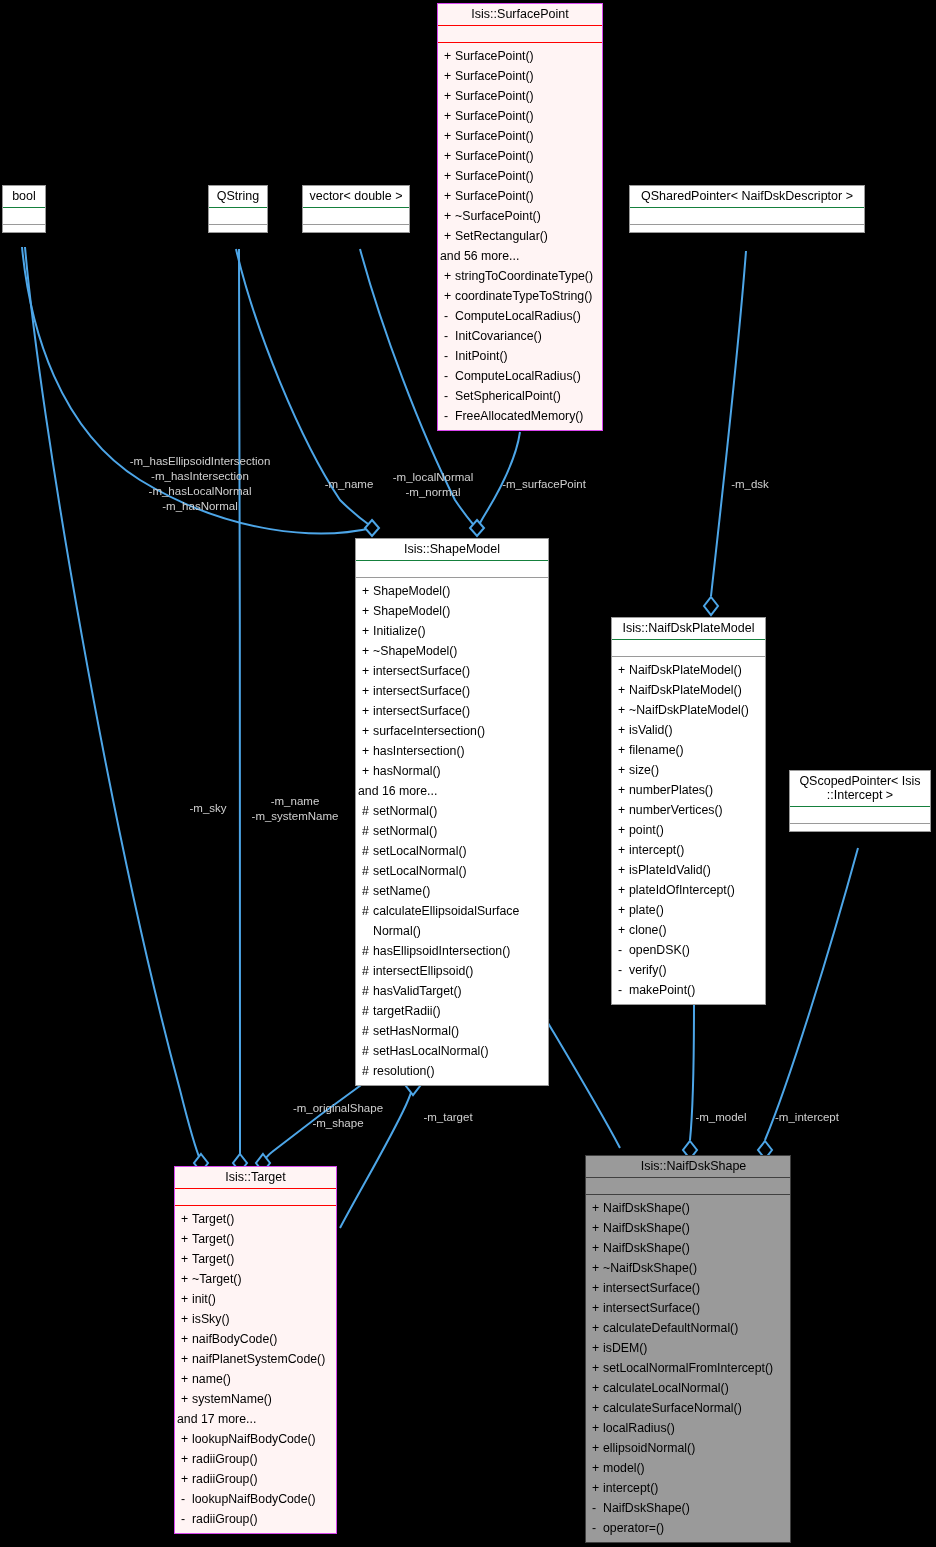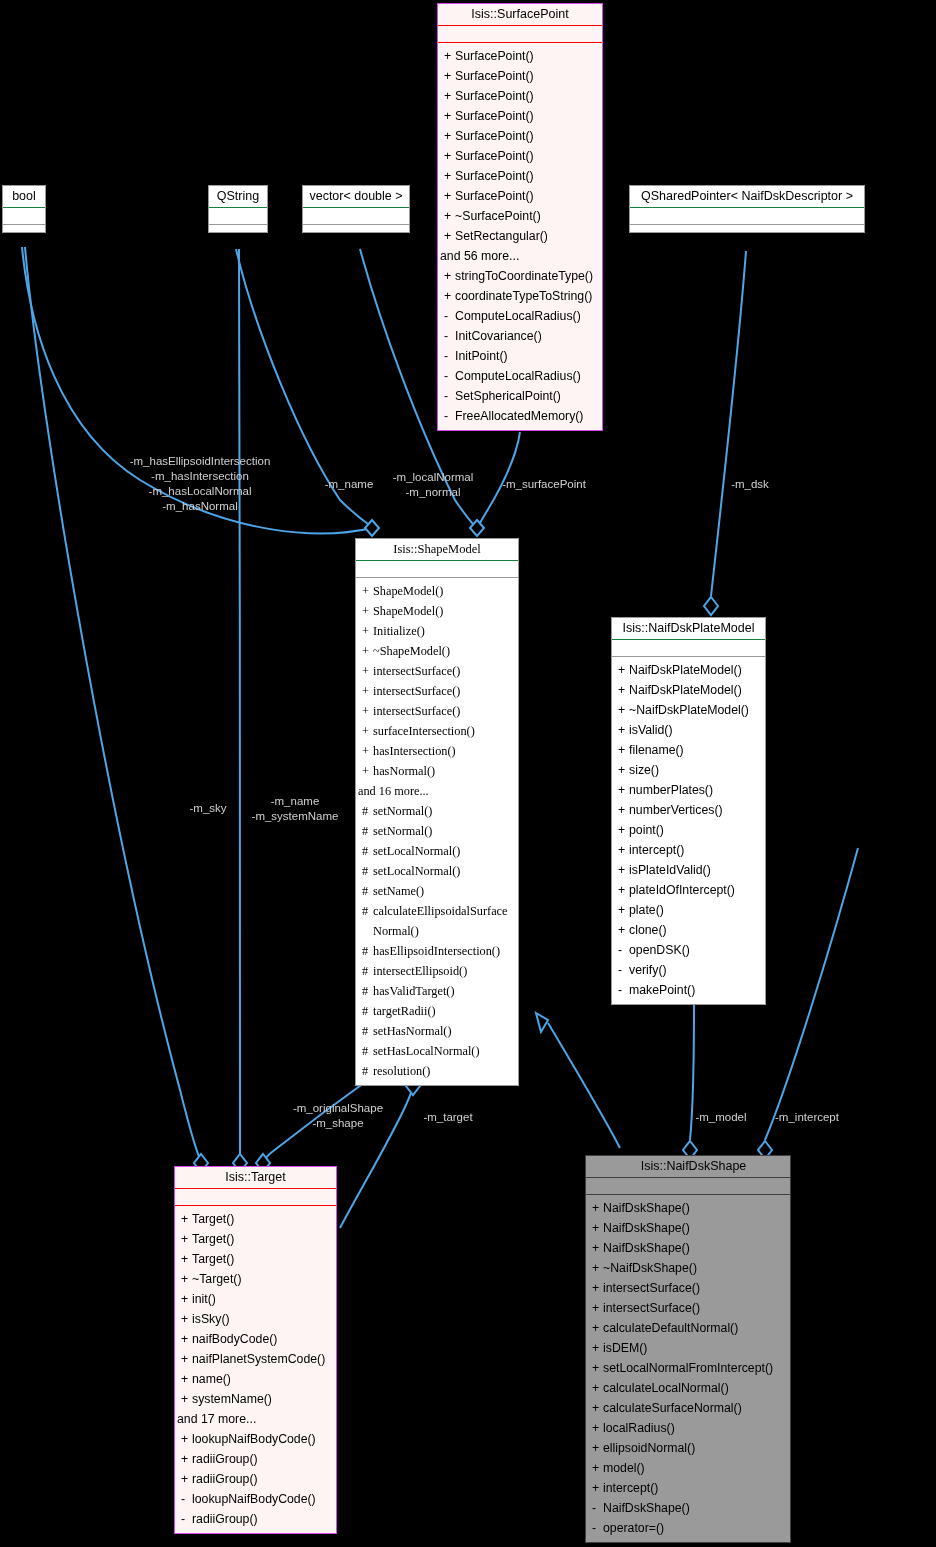--- a/index.html
+++ b/index.html
@@ -156,20 +156,26 @@
     <div class="node-attrs"></div>
     <div class="node-ops"></div>
   </div>
 
   <div class="node" style="left:629px; top:185px; width:236px;">
     <div class="node-title">QSharedPointer&lt; NaifDskDescriptor &gt;</div>
     <div class="node-attrs"></div>
     <div class="node-ops"></div>
   </div>
 
+  <div class="node" style="left:789px; top:770px; width:142px;">
+    <div class="node-title">QScopedPointer&lt; Isis
+::Intercept &gt;</div>
+    <div class="node-attrs"></div>
+    <div class="node-ops"></div>
+  </div>
 
   <div class="node highlight" style="left:437px; top:3px; width:166px;">
     <div class="node-title">Isis::SurfacePoint</div>
     <div class="node-attrs"></div>
     <div class="node-ops">
         <div class="op">
           <span class="vis">+</span>
           <span class="opname">SurfacePoint()</span>
         </div>
         <div class="op">
@@ -239,21 +245,21 @@
           <span class="vis">-</span>
           <span class="opname">SetSphericalPoint()</span>
         </div>
         <div class="op">
           <span class="vis">-</span>
           <span class="opname">FreeAllocatedMemory()</span>
         </div>
       </div>
   </div>
 
-  <div class="node" style="left:355px; top:538px; width:164px;font-family:Liberation Serif, serif;">
+  <div class="node" style="left:355px; top:538px; width:194px;">
     <div class="node-title">Isis::ShapeModel</div>
     <div class="node-attrs"></div>
     <div class="node-ops">
         <div class="op">
           <span class="vis">+</span>
           <span class="opname">ShapeModel()</span>
         </div>
         <div class="op">
           <span class="vis">+</span>
           <span class="opname">ShapeModel()</span>

